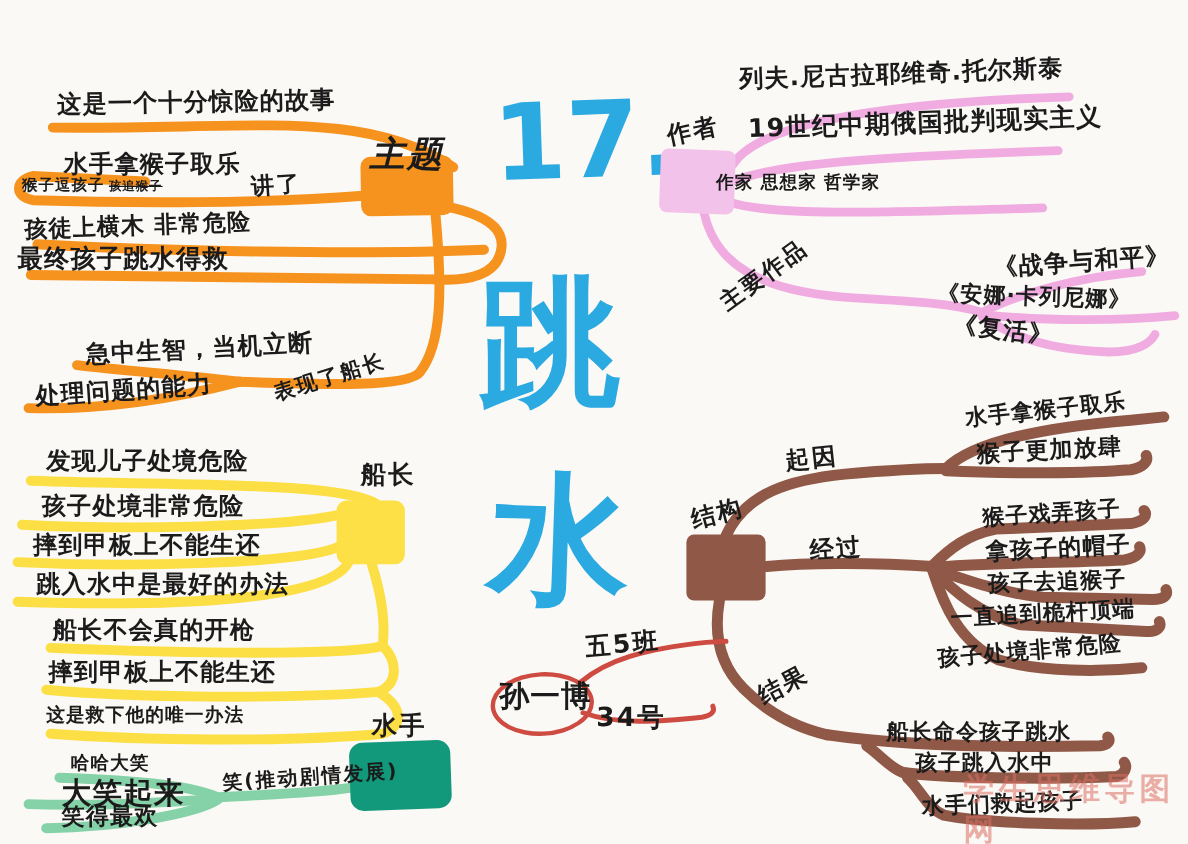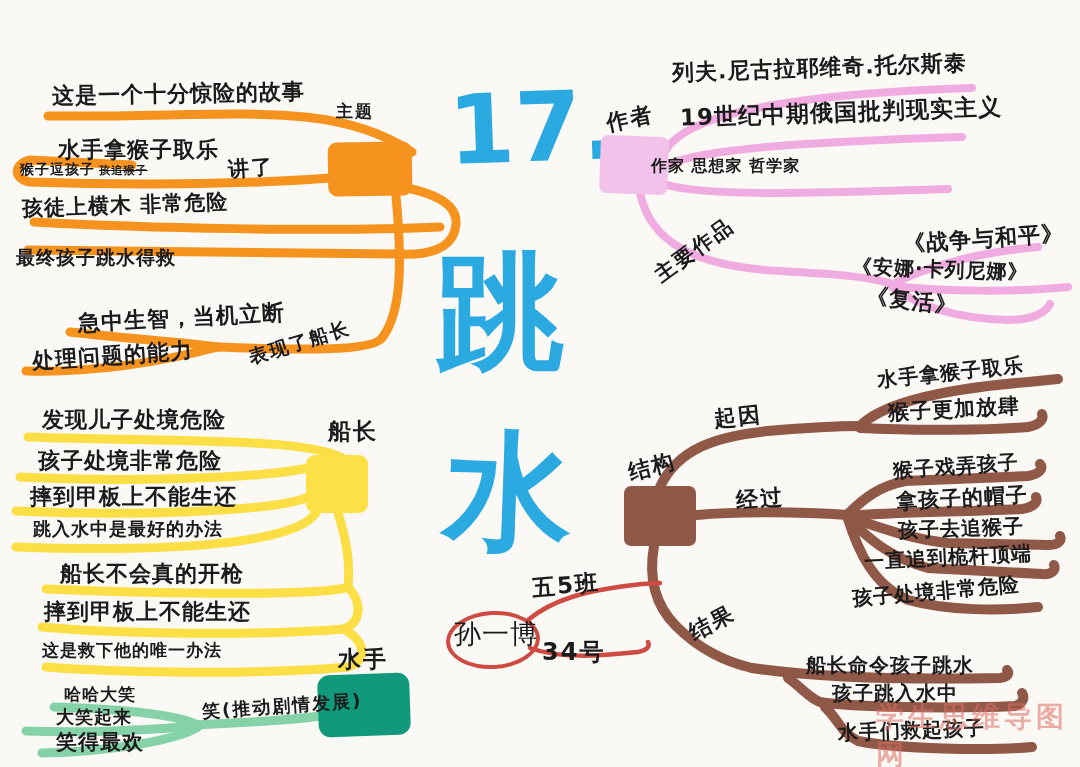--- a/index.html
+++ b/index.html
@@ -87,46 +87,46 @@
       <path d="M528,620 C552,600 585,590 642,584 L660,583"></path>
       <path d="M530,648 C560,659 600,656 638,652 C648,650 650,646 648,642"></path>
     </g>
   </svg>
 
   <div class="title-char" style="left:448px;top:80px;font-size:96px;transform:rotate(-2deg);">17.</div>
   <div class="title-char" style="left:436px;top:248px;font-size:128px;">跳</div>
   <div class="title-char" style="left:444px;top:428px;font-size:128px;transform:rotate(2deg);">水</div>
 
   <div class="node-box" style="left:328px;top:142px;width:84px;height:54px;background:#F6921E;transform:rotate(-1deg);"></div>
-  <div class="lbl" style="left:336px;top:100px;font-size:17px;">主题</div>
+  <div class="lbl" style="left:336px;top:119px;font-size:32px;font-style:italic;">主题</div>
   <div class="lbl" style="left:228px;top:154px;font-size:21px;transform:rotate(-4deg);">讲了</div>
   <div class="txt" style="left:52px;top:82px;font-size:22px;transform:rotate(-1deg);">这是一个十分惊险的故事</div>
   <div class="txt" style="left:58px;top:138px;font-size:22px;">水手拿猴子取乐</div>
   <div class="txt" style="left:20px;top:162px;font-size:14px;"><span>猴子逗孩子</span><span class="strike">孩追猴子</span></div>
   <div class="txt" style="left:22px;top:194px;font-size:21px;transform:rotate(-2deg);">孩徒上横木 非常危险</div>
-  <div class="txt" style="left:16px;top:224px;font-size:19px;margin-top:24px;">最终孩子跳水得救</div>
+  <div class="txt" style="left:16px;top:224px;font-size:23px;">最终孩子跳水得救</div>
   <div class="lbl" style="left:247px;top:330px;font-size:19px;transform:rotate(-17deg);">表现了船长</div>
   <div class="txt" style="left:78px;top:306px;font-size:22px;transform:rotate(-3deg);">急中生智，当机立断</div>
   <div class="txt" style="left:32px;top:344px;font-size:22px;transform:rotate(-4deg);">处理问题的能力</div>
 
   <div class="node-box" style="left:306px;top:455px;width:62px;height:58px;background:#FCE045;"></div>
   <div class="lbl" style="left:328px;top:416px;font-size:23px;">船长</div>
   <div class="txt" style="left:42px;top:408px;font-size:22px;text-align:right;">发现儿子处境危险</div>
   <div class="txt" style="left:38px;top:449px;font-size:22px;">孩子处境非常危险</div>
   <div class="txt" style="left:30px;top:485px;font-size:22px;">摔到甲板上不能生还</div>
-  <div class="txt" style="left:33px;top:520px;font-size:18px;">跳入水中是最好的办法</div>
-  <div class="txt" style="left:60px;top:562px;font-size:22px;">船长不会真的开枪</div>
+  <div class="txt" style="left:33px;top:520px;font-size:22px;">跳入水中是最好的办法</div>
+  <div class="txt" style="left:48px;top:562px;font-size:22px;">船长不会真的开枪</div>
   <div class="txt" style="left:44px;top:600px;font-size:22px;">摔到甲板上不能生还</div>
   <div class="txt" style="left:42px;top:642px;font-size:17px;">这是救下他的唯一办法</div>
 
   <div class="node-box" style="left:318px;top:674px;width:92px;height:62px;background:#12997B;border-radius:12px;transform:rotate(-2deg);"></div>
   <div class="lbl" style="left:338px;top:644px;font-size:23px;">水手</div>
   <div class="lbl" style="left:202px;top:694px;font-size:18px;transform:rotate(-4deg);">笑(推动剧情发展)</div>
   <div class="txt" style="left:64px;top:686px;font-size:17px;">哈哈大笑</div>
-  <div class="txt" style="left:56px;top:708px;font-size:18px;">大笑起来</div>
+  <div class="txt" style="left:56px;top:708px;font-size:27px;">大笑起来</div>
   <div class="txt" style="left:56px;top:731px;font-size:21px;">笑得最欢</div>
 
   <div class="node-box" style="left:600px;top:136px;width:68px;height:58px;background:#F3C2EA;border-radius:7px;transform:rotate(2deg);"></div>
   <div class="lbl" style="left:606px;top:104px;font-size:22px;transform:rotate(-12deg);">作者</div>
   <div class="txt" style="left:672px;top:56px;font-size:22px;transform:rotate(-2deg);">列夫.尼古拉耶维奇.托尔斯泰</div>
   <div class="txt" style="left:680px;top:100px;font-size:23px;transform:rotate(-2deg);">19世纪中期俄国批判现实主义</div>
   <div class="txt" style="left:651px;top:158px;font-size:16px;">作家  思想家  哲学家</div>
   <div class="lbl" style="left:648px;top:236px;font-size:21px;transform:rotate(-36deg);">主要作品</div>
   <div class="txt" style="left:903px;top:227px;font-size:22px;transform:rotate(-4deg);">《战争与和平》</div>
   <div class="txt" style="left:852px;top:259px;font-size:20px;transform:rotate(2deg);">《安娜·卡列尼娜》</div>
@@ -145,19 +145,19 @@
   <div class="txt" style="left:898px;top:518px;font-size:20px;transform:rotate(-2deg);">孩子去追猴子</div>
   <div class="txt" style="left:864px;top:547px;font-size:20px;transform:rotate(-3deg);">一直追到桅杆顶端</div>
   <div class="txt" style="left:852px;top:581px;font-size:20px;transform:rotate(-5deg);">孩子处境非常危险</div>
 
   <div class="lbl" style="left:688px;top:608px;font-size:22px;transform:rotate(-28deg);">结果</div>
   <div class="txt" style="left:806px;top:655px;font-size:20px;">船长命令孩子跳水</div>
   <div class="txt" style="left:832px;top:683px;font-size:20px;">孩子跳入水中</div>
   <div class="txt" style="left:838px;top:720px;font-size:20px;transform:rotate(-2deg);">水手们救起孩子</div>
 
   <div class="oval" style="left:446px;top:611px;width:86px;height:50px;transform:rotate(-3deg);"></div>
-  <div class="txt" style="left:454px;top:620px;font-size:27px;font-weight:400;">孙一博</div>
+  <div class="txt" style="left:454px;top:620px;font-size:27px;font-weight:700;">孙一博</div>
   <div class="lbl" style="left:532px;top:570px;font-size:23px;transform:rotate(-5deg);">五5班</div>
   <div class="lbl" style="left:542px;top:636px;font-size:24px;">34号</div>
 
   <div class="watermark" style="left:876px;top:698px;">学生思维导图网</div>
 
 </div>
 
 </body></html>

